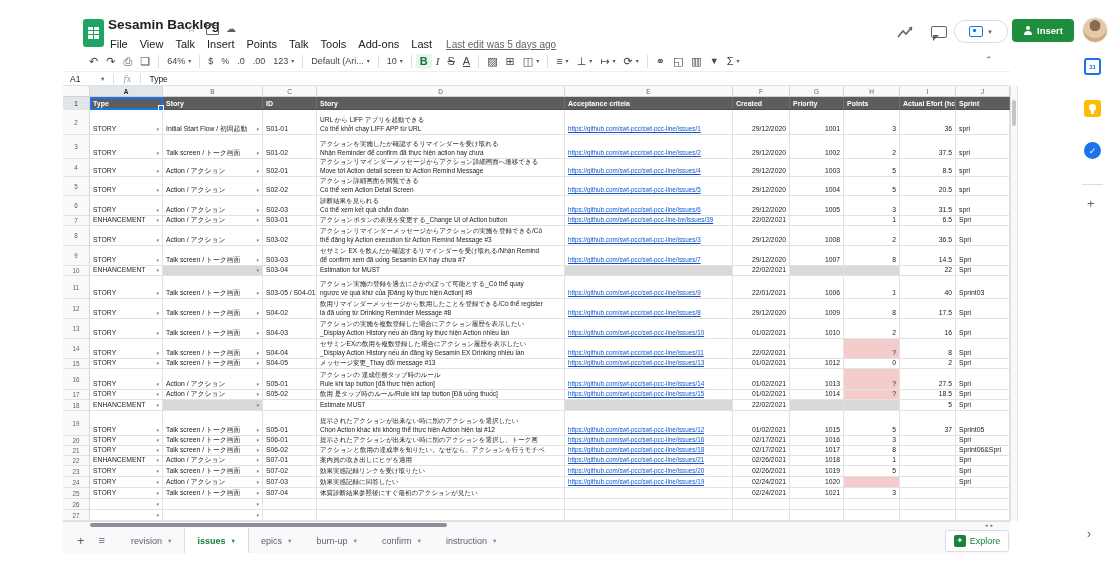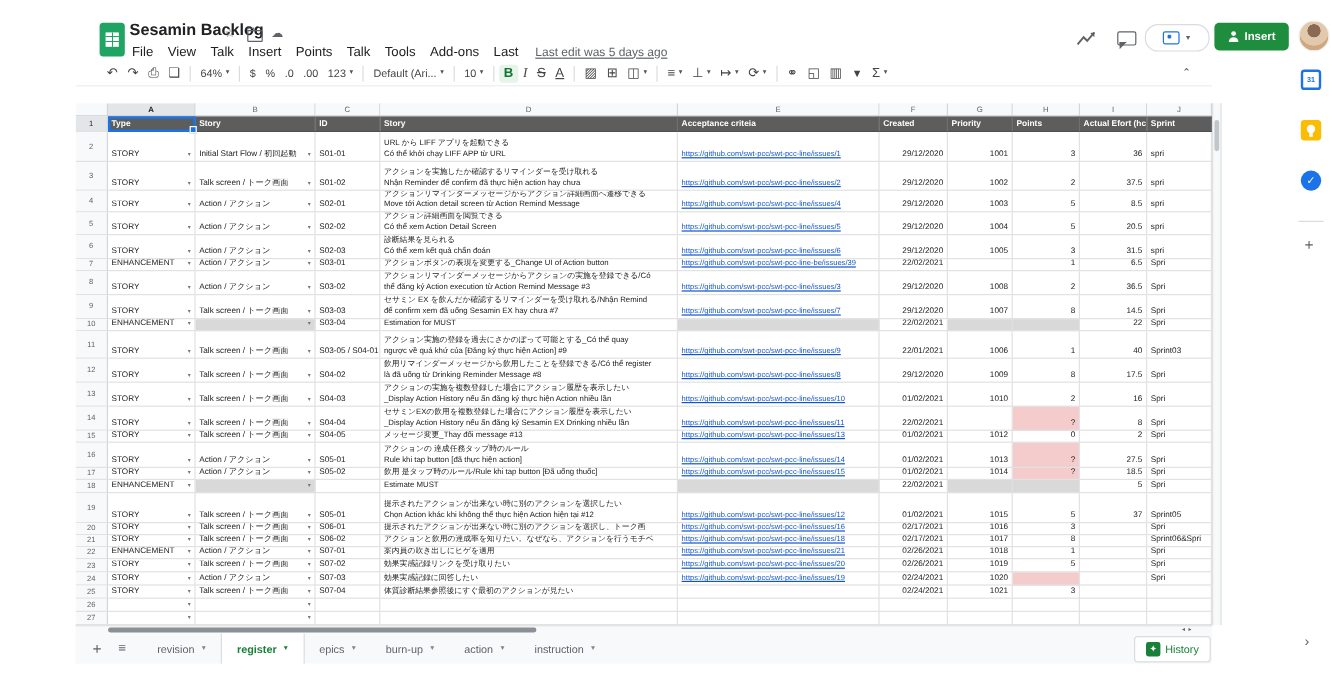--- a/index.html
+++ b/index.html
@@ -232,20 +232,28 @@
       <span class="tb">
         <span style="font-size: 9px;">▼</span>
       </span>
       <span class="tb">
         <span>Σ</span>
         <span class="cr">▾</span>
       </span>
     </div>
   <div class="abs collapse">⌃</div>
 
+  <div class="abs fbar">
+    <span class="nb">A1</span>
+    <span class="nbc">▼</span>
+    <span class="fsep"></span>
+    <span class="fx">fx</span>
+    <span class="fsep"></span>
+    <span class="fval">Type</span>
+  </div>
 
   <div class="abs grid" id="grid">
       <div class="lcell" style="left: 0px; width: 27px;"></div>
       <div class="lcell sel" style="left: 27px; width: 73px;">A</div>
       <div class="lcell" style="left: 100px; width: 100px;">B</div>
       <div class="lcell" style="left: 200px; width: 54px;">C</div>
       <div class="lcell" style="left: 254px; width: 248px;">D</div>
       <div class="lcell" style="left: 502px; width: 168px;">E</div>
       <div class="lcell" style="left: 670px; width: 57px;">F</div>
       <div class="lcell" style="left: 727px; width: 54px;">G</div>
@@ -875,43 +883,43 @@
 
   <div class="abs tabbar" id="tabbar">
     <span class="tadd">+</span>
     <span class="tall">≡</span>
     <span id="tabs-mount" style="display:flex;align-items:stretch;">
         <div class="sheet-tab">
           <span>revision</span>
           <span class="tc">▼</span>
         </div>
         <div class="sheet-tab active">
-          <span>register</span>
+          <span>issues</span>
           <span class="tc">▼</span>
         </div>
         <div class="sheet-tab">
           <span>epics</span>
           <span class="tc">▼</span>
         </div>
         <div class="sheet-tab">
           <span>burn-up</span>
           <span class="tc">▼</span>
         </div>
         <div class="sheet-tab">
-          <span>action</span>
+          <span>confirm</span>
           <span class="tc">▼</span>
         </div>
         <div class="sheet-tab">
           <span>instruction</span>
           <span class="tc">▼</span>
         </div>
       </span>
     <div class="explore">
       <span class="eic">✦</span>
-      <span class="elb">History</span>
+      <span class="elb">Explore</span>
     </div>
   </div>
 
   <div class="abs rail-cal">31</div>
   <div class="abs rail-keep"></div>
   <div class="abs rail-tasks">✓</div>
   <div class="abs rail-div"></div>
   <div class="abs rail-plus">+</div>
   <div class="abs rail-chev">›</div>
 

